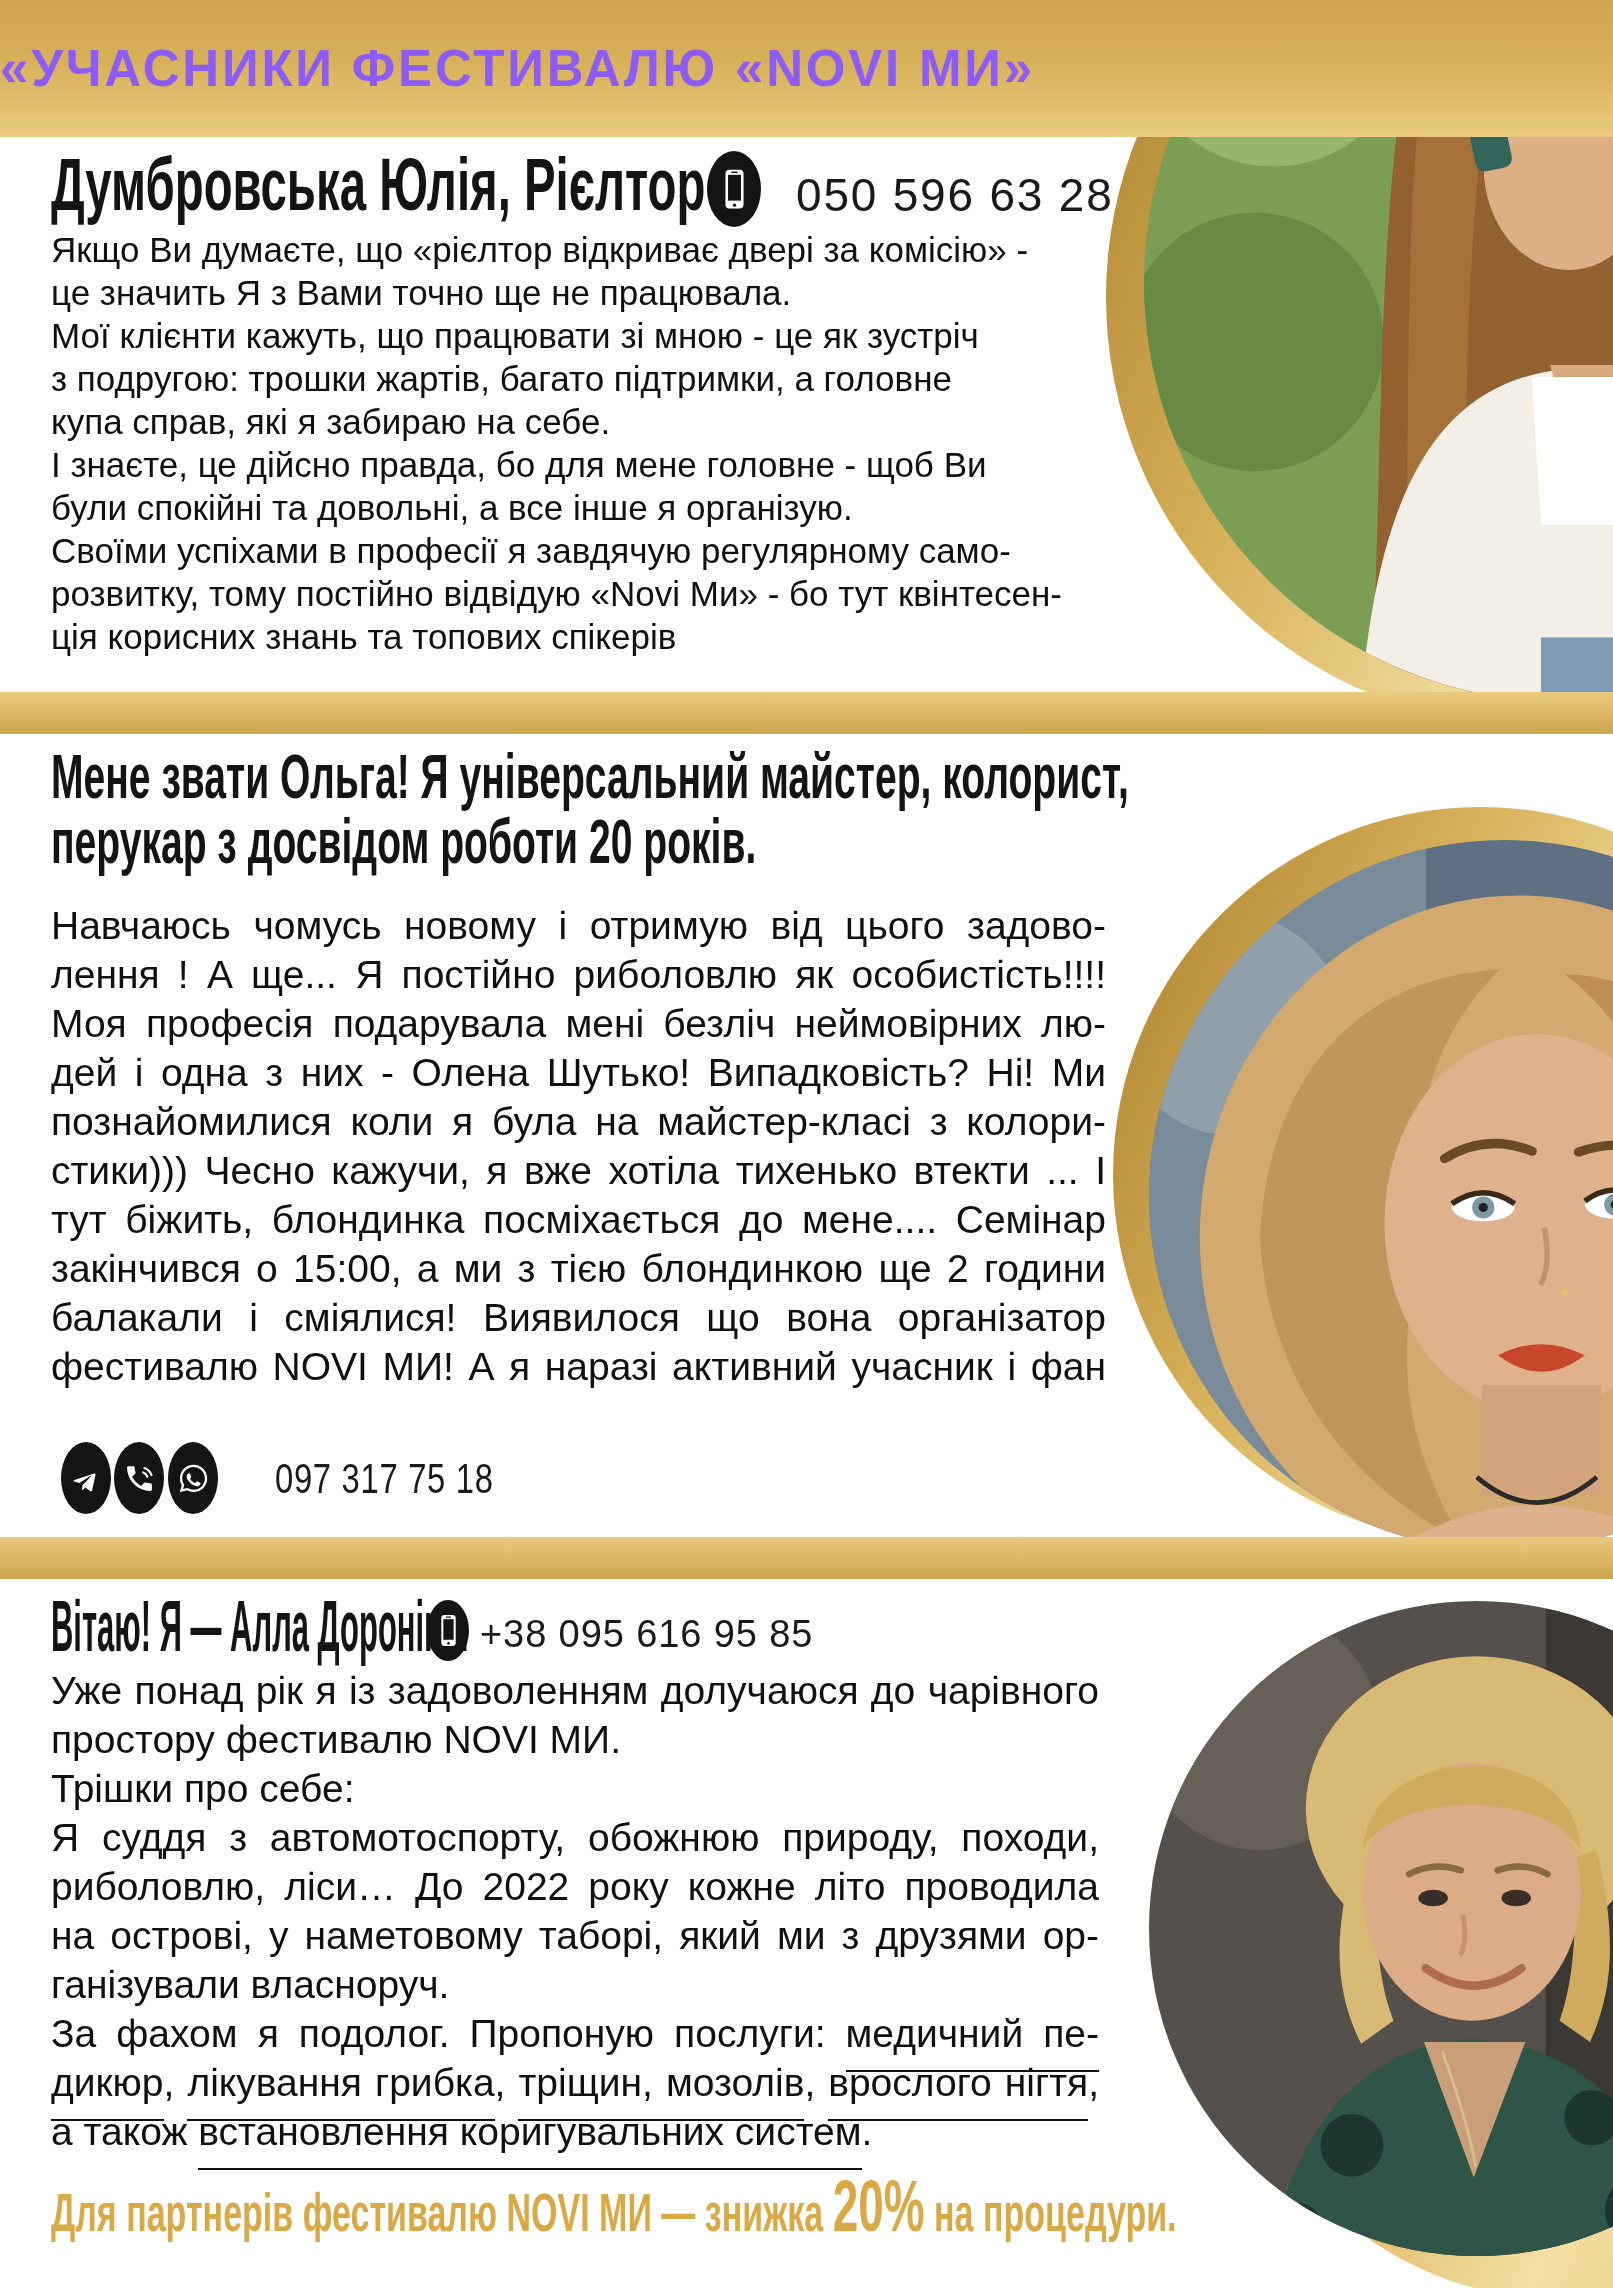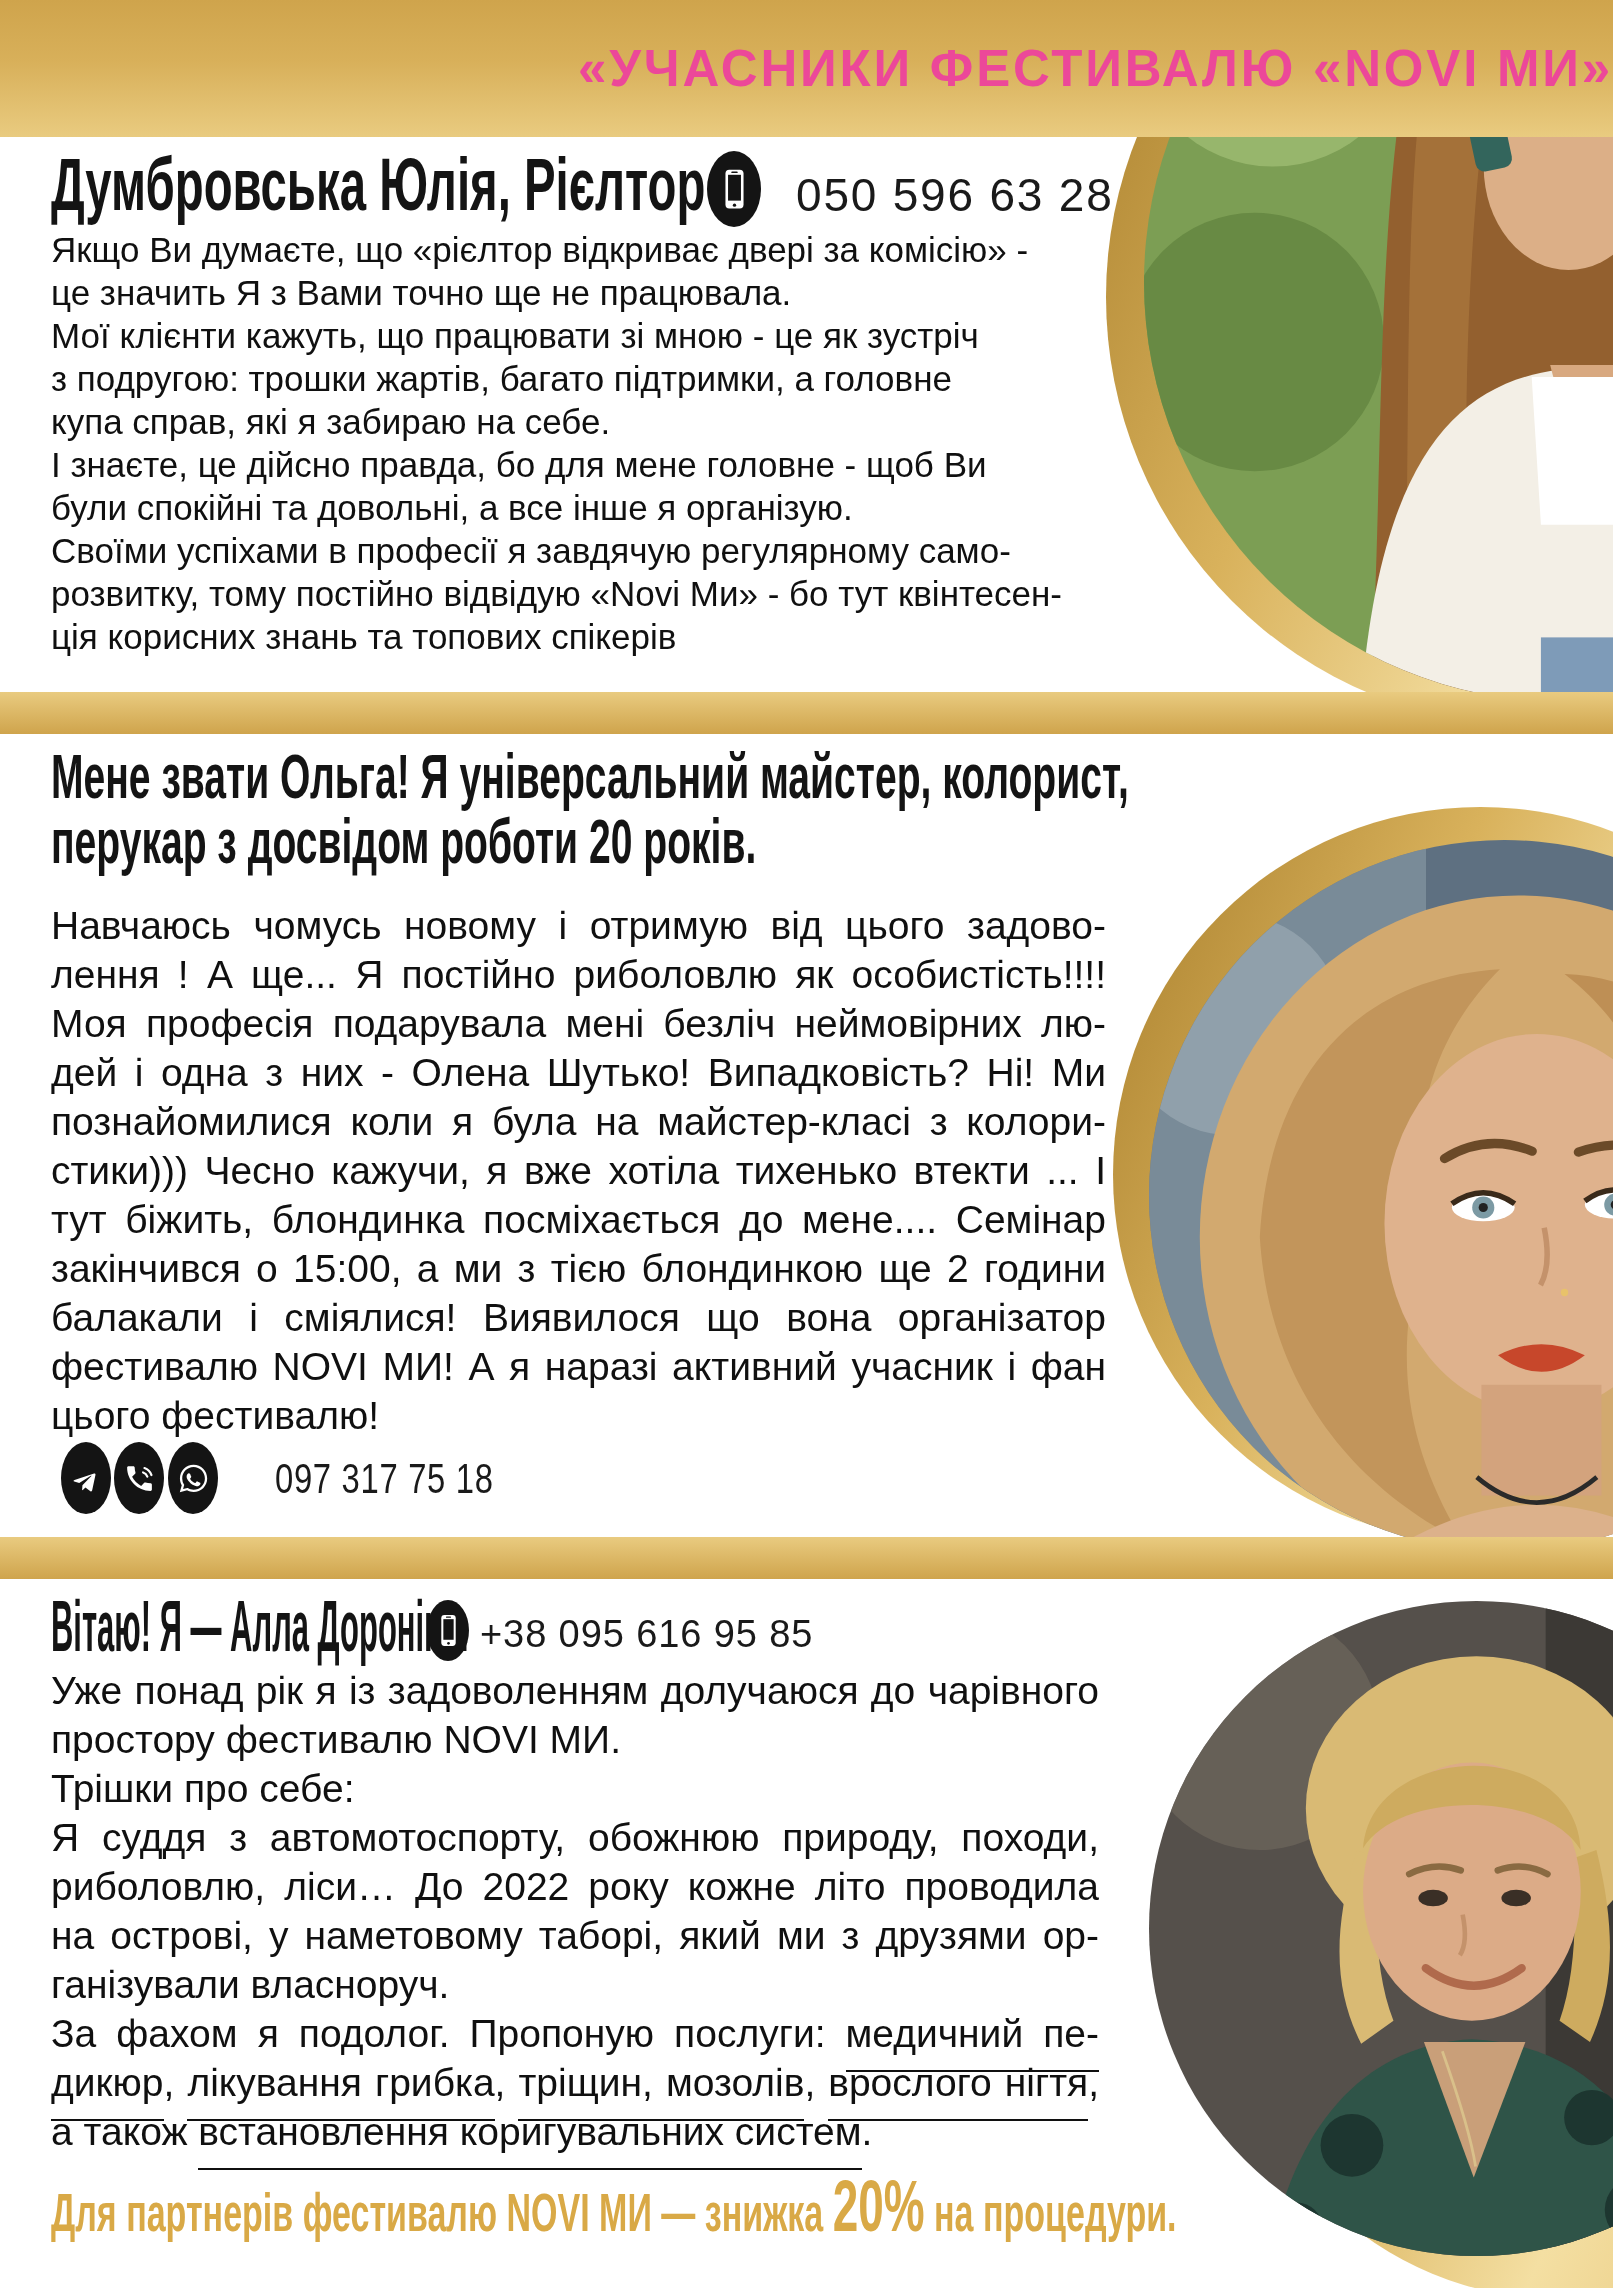--- a/index.html
+++ b/index.html
@@ -6,21 +6,21 @@
   .page{position:relative;width:1613px;height:2289px;overflow:hidden;background:#fff;
         font-family:"Liberation Sans", sans-serif;color:var(--ink,#111);}
 
   
   .band{position:absolute;left:0;width:1613px;z-index:3;}
   .band1{top:0;height:137px;background:linear-gradient(180deg,var(--gold-band-dark,#CFA44C) 0%,var(--gold-band,#D8B05A) 45%,var(--gold-band-light,#E9CB80) 100%);}
   .band2{top:692px;height:42px;background:linear-gradient(180deg,var(--gold-band-light,#E9CB80),var(--gold-band-dark,#CFA44C));}
   .band3{top:1537px;height:42px;background:linear-gradient(180deg,var(--gold-band-light,#E9CB80),var(--gold-band-dark,#CFA44C));}
 
   .header-title{position:absolute;left:0;top:0;width:1613px;height:137px;line-height:137px;
-      text-align:right;font-weight:700;font-size:51px;letter-spacing:2.8px;color:#ec4899;z-index:4;}
+      text-align:left;font-weight:700;font-size:51px;letter-spacing:2.8px;color:#8b5cf6;z-index:4;}
 
   
   .cres{position:absolute;border-radius:50%;z-index:1;
         background:linear-gradient(115deg,#A87E2B 0%,#D9B25C 35%,#F4DFA2 62%,#E2BD6D 100%);}
   .photo{position:absolute;border-radius:50%;overflow:hidden;z-index:2;}
   .photo svg{display:block;width:100%;height:100%;}
   #cres1{left:1106px;top:-133px;width:860px;height:860px;}
   #photo1{left:1144px;top:-138px;width:840px;height:840px;}
   #cres2{left:1113px;top:807px;width:735px;height:735px;}
   #photo2{left:1149px;top:840px;width:711px;height:711px;}
@@ -189,21 +189,20 @@
       <div class="tl j"><span>Навчаюсь чомусь новому і отримую від цього задово-</span></div>
       <div class="tl j"><span>лення ! А ще... Я постійно риболовлю як особистість!!!!</span></div>
       <div class="tl j"><span>Моя професія подарувала мені безліч неймовірних лю-</span></div>
       <div class="tl j"><span>дей і одна з них - Олена Шутько! Випадковість? Ні! Ми</span></div>
       <div class="tl j"><span>познайомилися коли я була на майстер-класі з колори-</span></div>
       <div class="tl j"><span>стики))) Чесно кажучи, я вже хотіла тихенько втекти ... І</span></div>
       <div class="tl j"><span>тут біжить, блондинка посміхається до мене.... Семінар</span></div>
       <div class="tl j"><span>закінчився о 15:00, а ми з тією блондинкою ще 2 години</span></div>
       <div class="tl j"><span>балакали і сміялися! Виявилося що вона організатор</span></div>
       <div class="tl j"><span>фестивалю NOVI МИ! А я наразі активний учасник і фан</span></div>
-      <div class="tl"><span>цього фестивалю!</span></div>
     </div>
 
   <div class="social" id="soc-telegram">
     <svg width="33" height="33" viewBox="0 0 24 24">
       <path fill="#ffffff" d="M9.04 16.9l-.26 3.67c.37 0 .53-.16.72-.35l1.73-1.66 3.59 2.63c.66.36 1.13.17 1.31-.61l2.37-11.1c.23-.98-.36-1.36-1-1.12L3.29 13.1c-.95.37-.94.9-.16 1.14l3.6 1.12 8.38-5.27c.39-.26.75-.12.46.14z"></path>
     </svg>
   </div>
   <div class="social" id="soc-viber">
     <svg width="33" height="33" viewBox="0 0 24 24">
       <path fill="#ffffff" d="M6.62 10.79c1.44 2.83 3.76 5.14 6.59 6.59l2.2-2.21c.27-.27.67-.36 1.02-.24 1.12.37 2.33.57 3.57.57.55 0 1 .45 1 1V20c0 .55-.45 1-1 1-9.39 0-17-7.61-17-17 0-.55.45-1 1-1h3.5c.55 0 1 .45 1 1 0 1.25.2 2.45.57 3.57.11.35.03.74-.25 1.02l-2.2 2.2z"></path>

